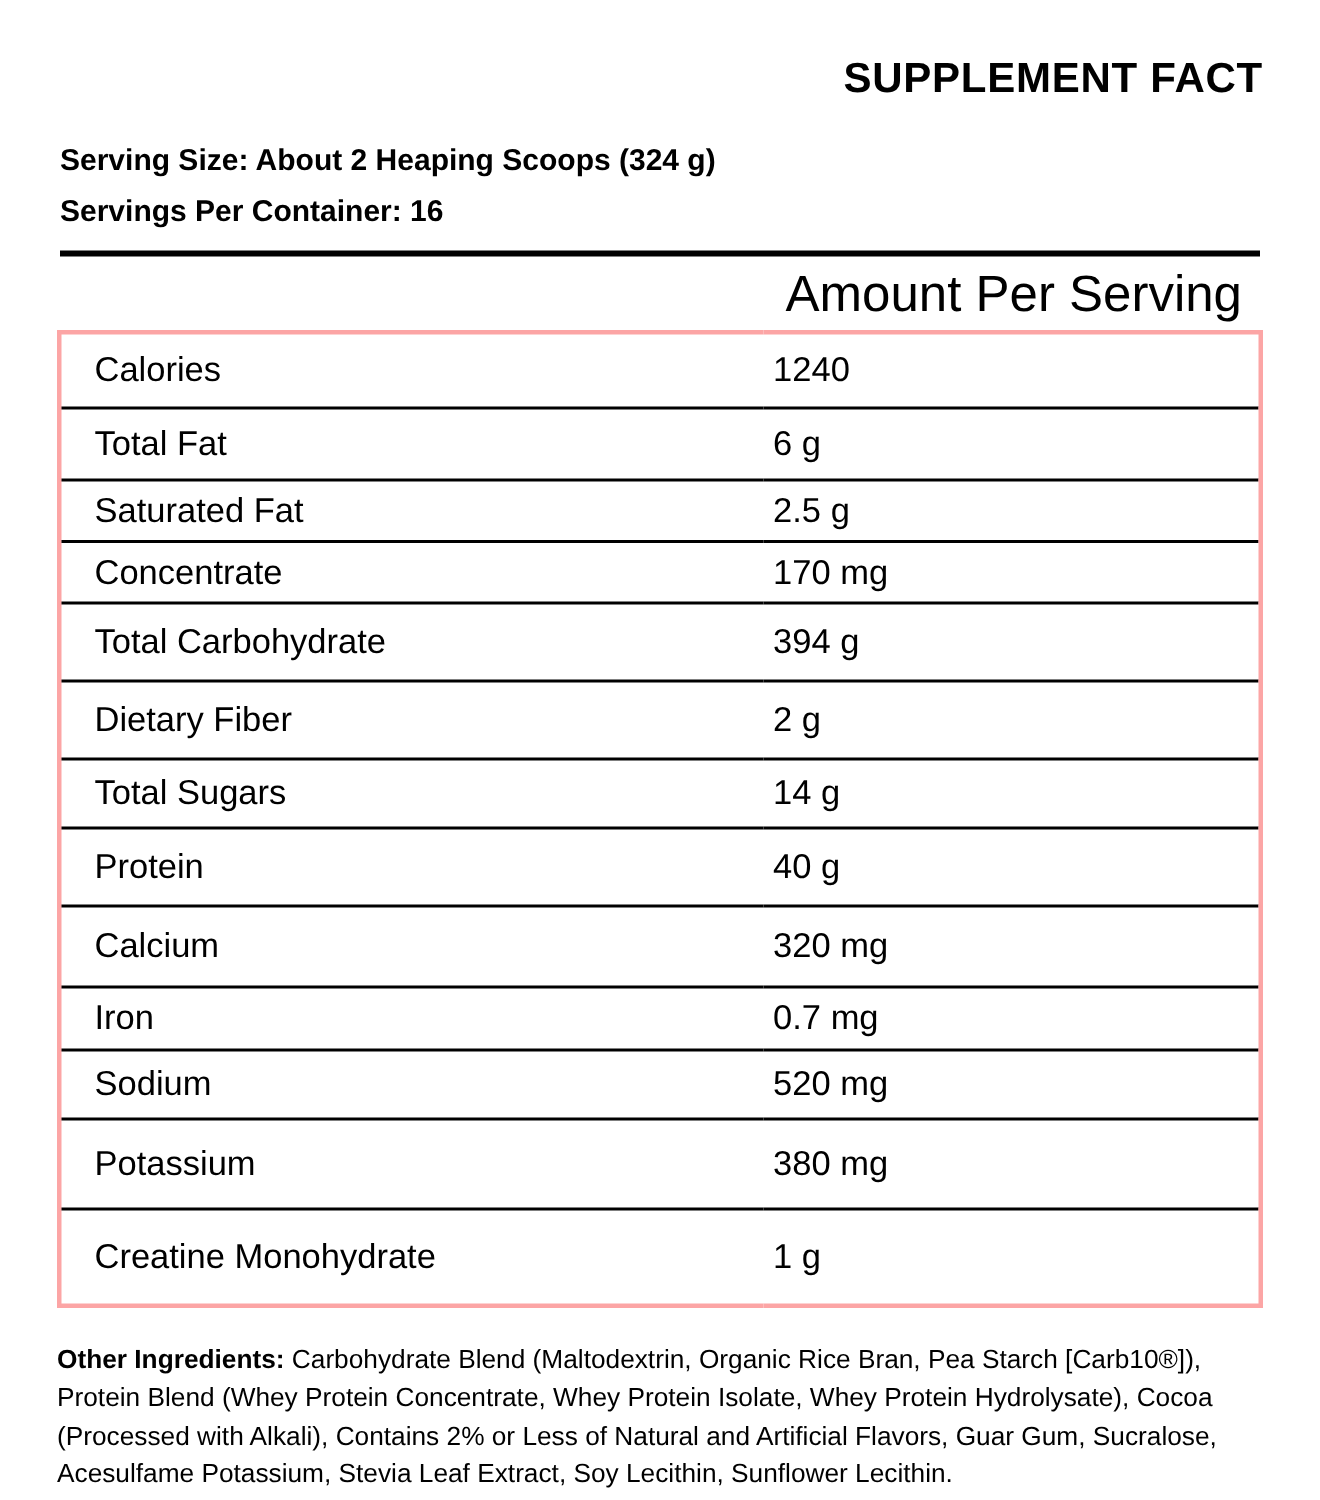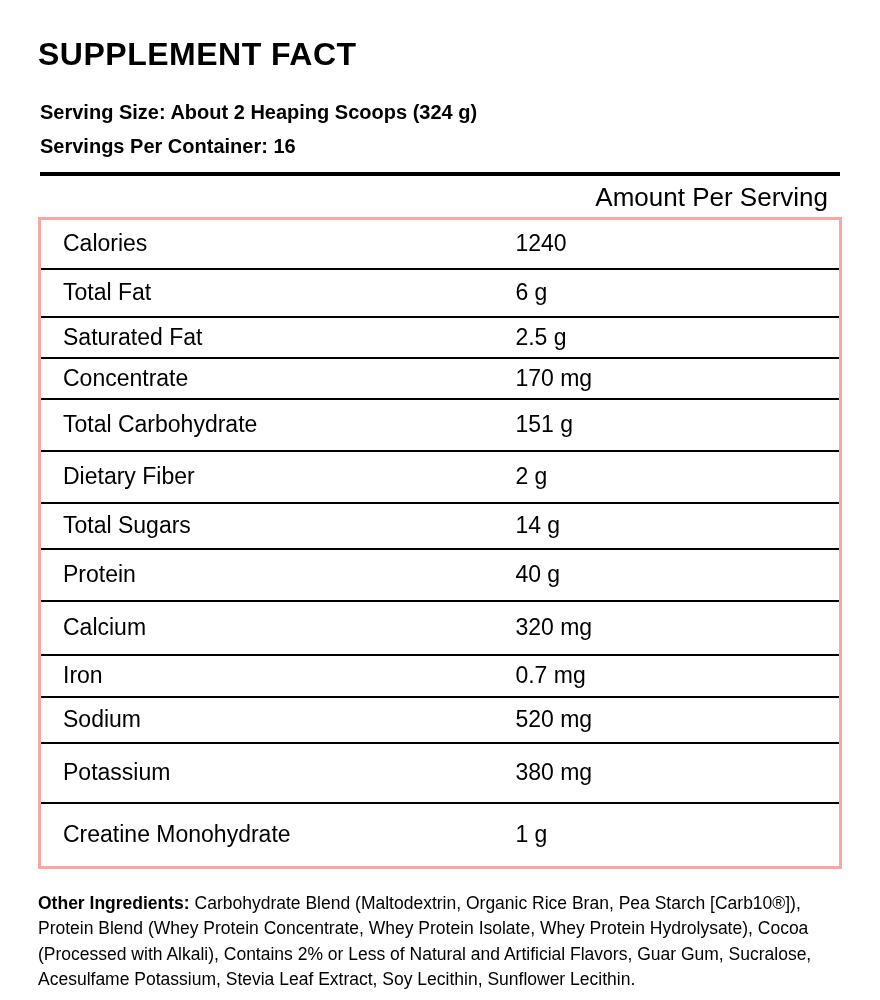--- a/index.html
+++ b/index.html
@@ -15,43 +15,43 @@
     overflow: hidden;
   }
   .panel {
     position: relative;
     width: 880px;
     height: 1000px;
     box-sizing: border-box;
     padding: 0 38px;
   }
   .title {
-    text-align: left;
-    font-size: 32px;
+    text-align: right;
+    font-size: 28px;
     font-weight: 800;
     letter-spacing: 0.5px;
     margin: 36px 0 22px 0;
     font-family: "Liberation Sans", sans-serif;
   }
   .serving-block {
     padding: 0 2px;
   }
   .serving-line {
     font-size: 20px;
     font-weight: 700;
     line-height: 1.72;
     font-family: "Liberation Sans", sans-serif;
   }
   .rule-thick {
     border-top: 4px solid #000;
     margin-top: 8px;
   }
   .amount-header {
     text-align: right;
-    font-size: 26px;
+    font-size: 34px;
     font-weight: 400;
     padding: 6px 14px 4px 0;
     font-family: "Liberation Sans", sans-serif;
   }
   table.facts {
     width: 100%;
     border-collapse: collapse;
     table-layout: fixed;
     border: 3px solid #fca5a5;
   }
@@ -127,21 +127,21 @@
       <tr class="r2">
         <td class="label">Saturated Fat</td>
         <td class="value">2.5 g</td>
       </tr>
       <tr class="r3">
         <td class="label">Concentrate</td>
         <td class="value">170 mg</td>
       </tr>
       <tr class="r4">
         <td class="label">Total Carbohydrate</td>
-        <td class="value">151 g</td>
+        <td class="value">394 g</td>
       </tr>
       <tr class="r5">
         <td class="label">Dietary Fiber</td>
         <td class="value">2 g</td>
       </tr>
       <tr class="r6">
         <td class="label">Total Sugars</td>
         <td class="value">14 g</td>
       </tr>
       <tr class="r8">

